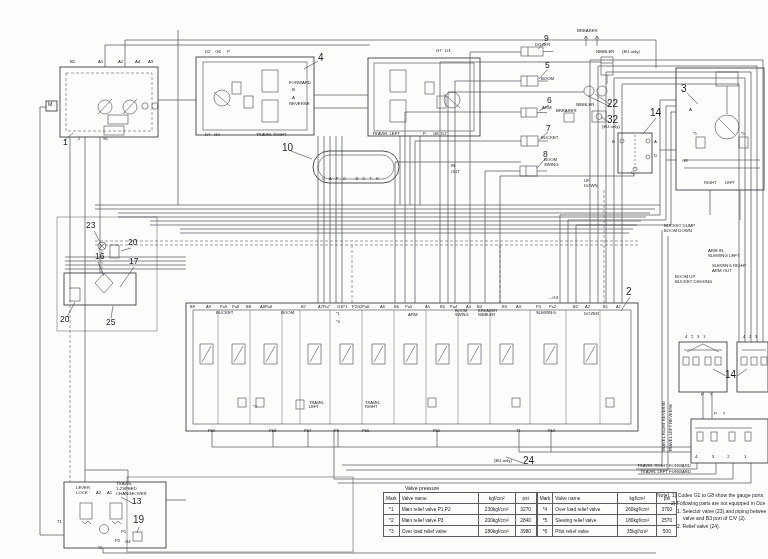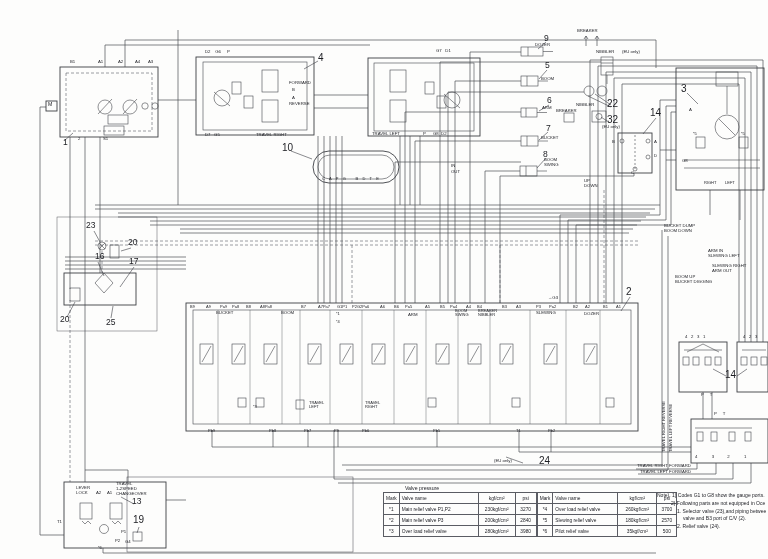--- a/index.html
+++ b/index.html
@@ -433,21 +433,21 @@
 <span class="t t42" style="left:685px;top:335px">4   2   3   1</span>
 <span class="t t42" style="left:743px;top:335px">4   2   3</span>
 <span class="t t42" style="left:701px;top:393px">P     T</span>
 <span class="t t42" style="left:714px;top:412px">P     T</span>
 <span class="t t42" style="left:695px;top:455px">4            3           2            1</span>
 <span class="vert" style="left:661px;top:452px">TRAVEL RIGHT REVERSE</span>
 <span class="vert" style="left:668px;top:452px">TRAVEL LEFT REVERSE</span>
 <span class="t t42" style="left:637px;top:464px">TRAVEL RIGHT FORWARD</span>
 <span class="t t42" style="left:640px;top:470px">TRAVEL LEFT FORWARD</span>
 <span class="t t42" style="left:494px;top:459px">(EU only)</span>
-<span class="t c10" style="left:539px;top:455px">24</span>
+<span class="t c10" style="left:523px;top:455px">24</span>
 
 <span class="t t42" style="left:664px;top:224px">BUCKET DUMP</span>
 <span class="t t42" style="left:664px;top:229px">BOOM DOWN</span>
 <span class="t t42" style="left:708px;top:249px">ARM IN</span>
 <span class="t t42" style="left:708px;top:254px">SLEWING LEFT</span>
 <span class="t t42" style="left:712px;top:264px">SLEWING RIGHT</span>
 <span class="t t42" style="left:712px;top:269px">ARM OUT</span>
 <span class="t t42" style="left:675px;top:275px">BOOM UP</span>
 <span class="t t42" style="left:675px;top:280px">BUCKET DIGGING</span>
 

